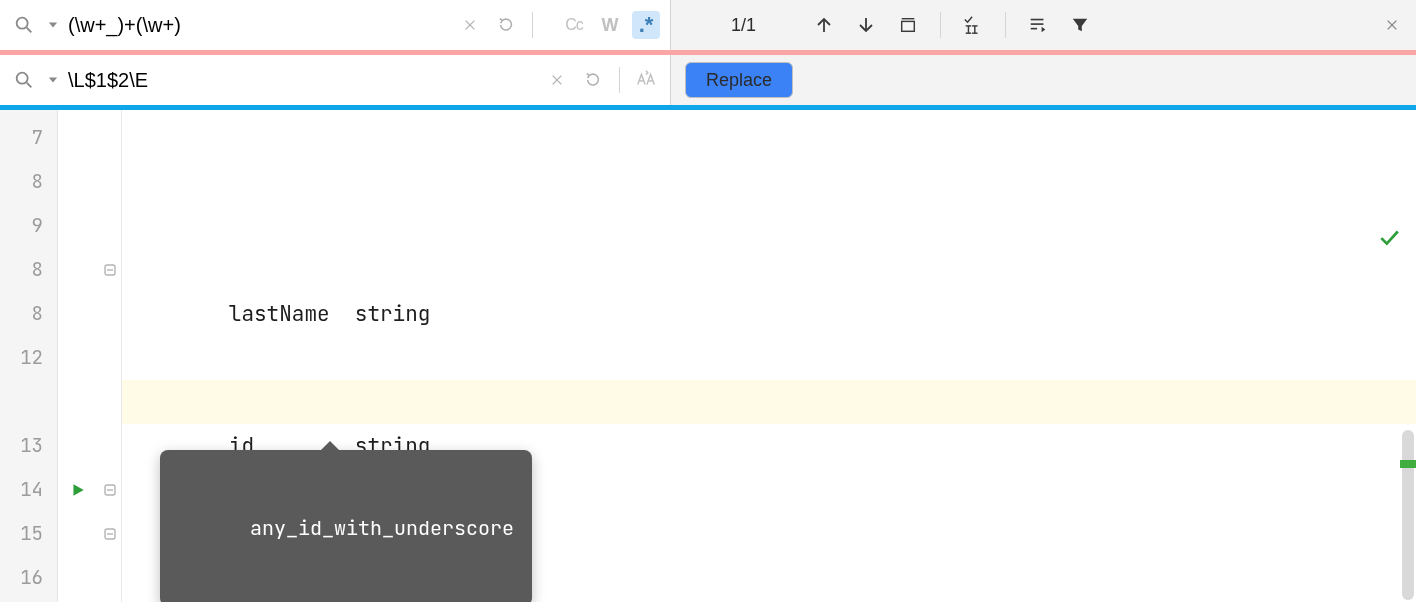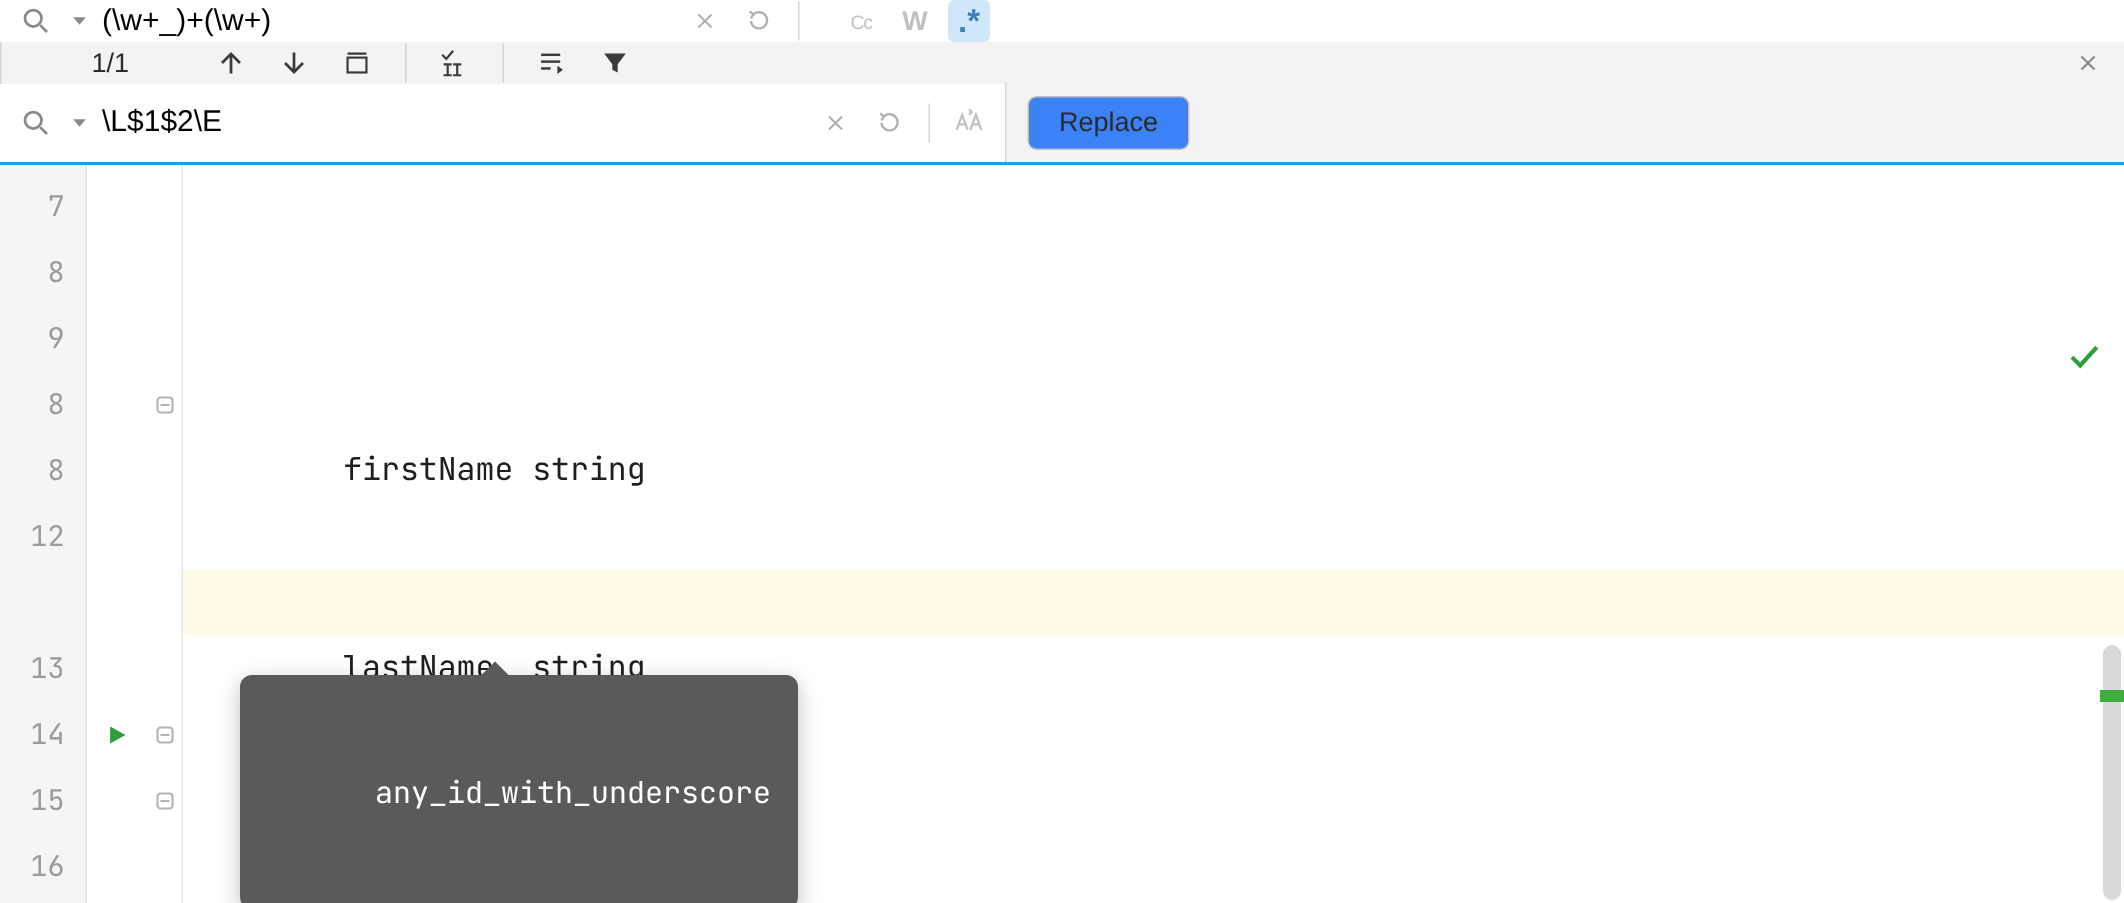--- a/index.html
+++ b/index.html
@@ -9,42 +9,41 @@
     width: 1416px;
     height: 602px;
     overflow: hidden;
     background: #fff;
     color: #1e1e1e;
   }
   .toolbar {
     display: flex;
     height: 55px;
     border-bottom: 5px solid #fca5a5;
-    flex-direction: column;
   }
   .search-col {
     width: 670px;
     display: flex;
     align-items: center;
     padding: 0 10px;
     gap: 8px;
   }
   .replace-col {
     flex: 1;
     display: flex;
     align-items: center;
     padding: 0 10px;
     gap: 14px;
     background: #f3f3f3;
     border-left: 1px solid #d5d5d5;
   }
   .search-row2 {
     display: flex;
     height: 55px;
-    border-bottom: 2px solid #0ea5e9;
+    border-bottom: 5px solid #0ea5e9;
   }
   .input-wrap {
     flex: 1;
     display: flex;
     align-items: center;
   }
   .search-input {
     border: none;
     outline: none;
     font-size: 20px;
@@ -58,21 +57,21 @@
     color: #6e6e6e;
     cursor: pointer;
     border-radius: 4px;
   }
   .icon-btn.light { color: #b8b8b8; }
   .icon-btn.active { background: #cfe6fb; color: #3b7fb6; }
   .divider-v {
     width: 1px; height: 26px; background: #d5d5d5; margin: 0 4px;
   }
   .word-toggle { font-weight: 700; font-size: 18px; color: #c0c0c0; }
-  .cc-toggle { font-weight: 400; font-size: 13px; color: #c0c0c0; letter-spacing: -1px; margin-left: 15px;}
+  .cc-toggle { font-weight: 400; font-size: 16px; color: #c0c0c0; letter-spacing: -1px; margin-left: 15px;}
   .regex-star { font-size: 22px; font-weight: 700; }
   .match-count {
     font-size: 18px;
     color: #2b2b2b;
     margin-left: 50px;
     margin-right: 40px;
   }
   .nav-icons { display: flex; align-items: center; gap: 14px; }
   .btn {
     border: 1px solid #c0c0c0;
@@ -376,21 +375,20 @@
       <svg viewBox="0 0 12 12" width="12" height="12" fill="none" stroke="#b4b4b4" stroke-width="1.4">
           <rect x="1" y="1" width="10" height="10" rx="2"></rect>
           <line x1="3" y1="6" x2="9" y2="6"></line>
         </svg>
     </div>
     <div class="gslot"></div>
   </div>
   <div class="code">
     <div class="highlight-line" style="top:270px;"></div>
 
-    <div class="code-line"><span class="plain">        firstName string</span></div>
     <div class="code-line"><span class="plain">        lastName  string</span></div>
     <div class="code-line"><span class="plain">        id        string</span></div>
     
     
     
     
     
     
     
     

